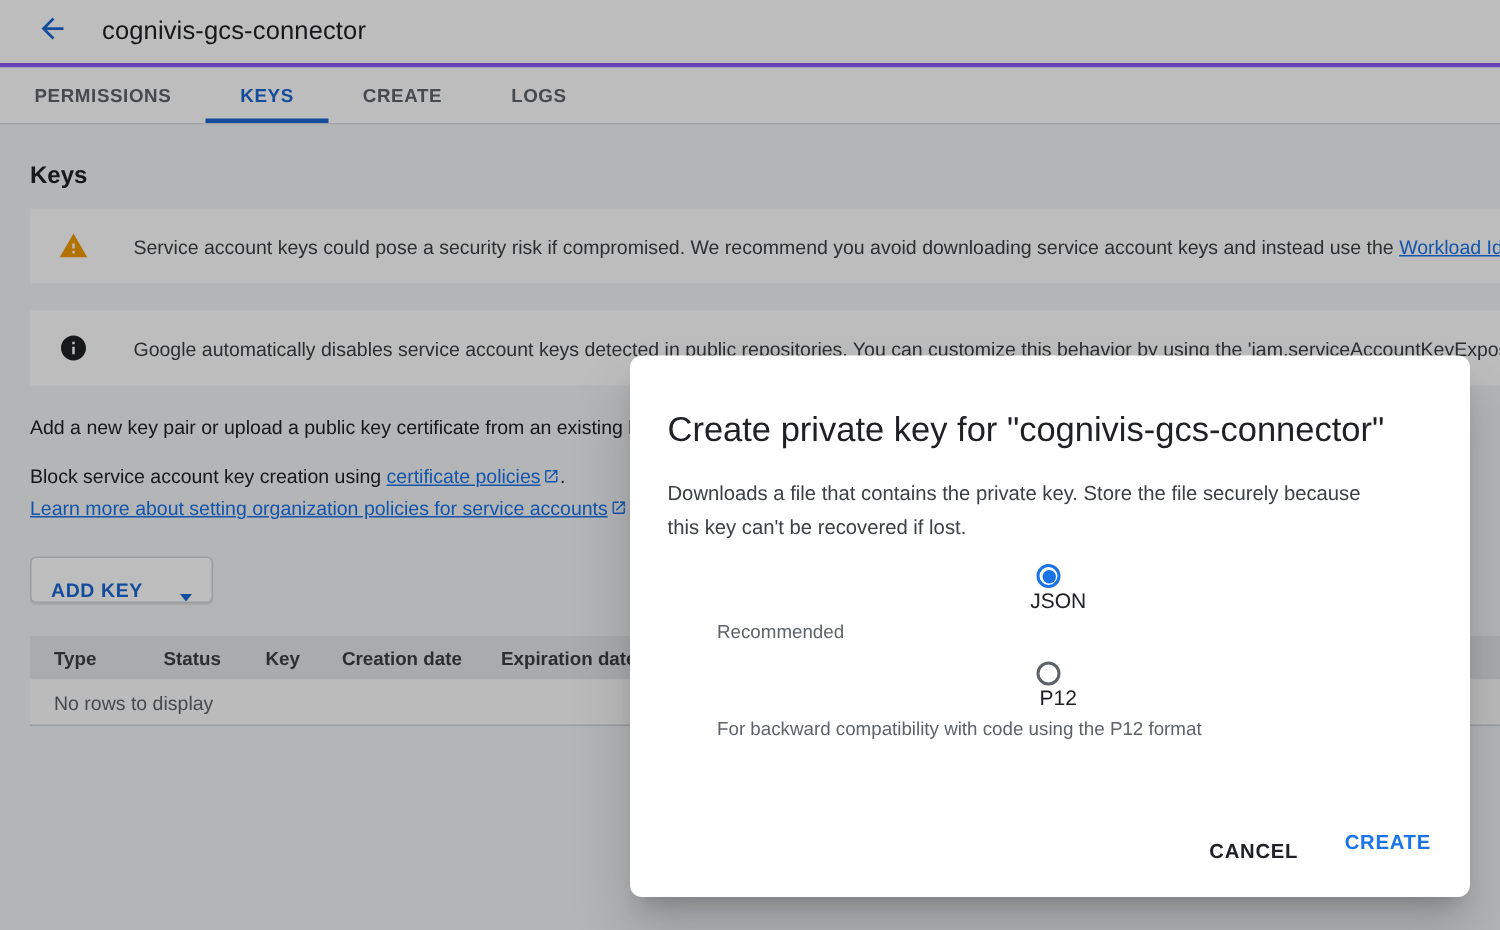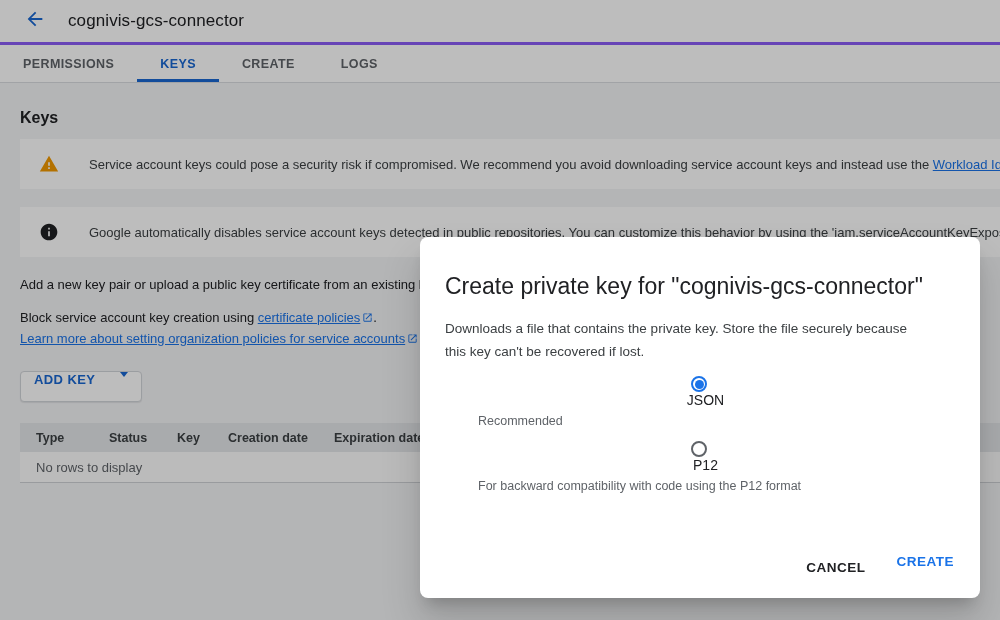--- a/index.html
+++ b/index.html
@@ -45,21 +45,21 @@
   .banner + .banner { margin-top:18px; }
   .banner .bicon { width:20px; height:20px; flex:0 0 auto; margin-right:30px; }
   .banner-text { font-size:13px; color:#3c4043; white-space:nowrap; }
   a.inline-link { color:#1a73e8; text-decoration:underline; cursor:pointer; }
 
   .para { margin-top:20px; font-size:13px; color:#202124; white-space:nowrap; overflow:hidden; width:960px;}
   .links-block { margin-top:16px; font-size:13px; line-height:20px; }
   .ext-icon { display:inline-block; vertical-align:-1px; margin-left:2px; }
 
   .add-key-btn {
-    margin-top:21px; height:31px; padding:0 13px; display:inline-flex; align-items:flex-start; gap:25px;
+    margin-top:21px; height:31px; padding:0 13px; display:inline-flex; align-items:flex-end; gap:25px;
     background:#ffffff; border:1px solid #d2d5d9; border-radius:4px; cursor:pointer;
     font-size:13px; font-weight:bold; letter-spacing:.4px; color:#1967d2;
     box-shadow:0 1px 1px rgba(0,0,0,.08);
   }
   .caret-down { width:0; height:0; border-left:4px solid transparent; border-right:4px solid transparent; border-top:5px solid #1967d2; }
 
   
   .keys-table { margin-top:21px; width:980px; }
   .thead {
     display:flex; height:29px; align-items:center; background:#e4e7ea;

